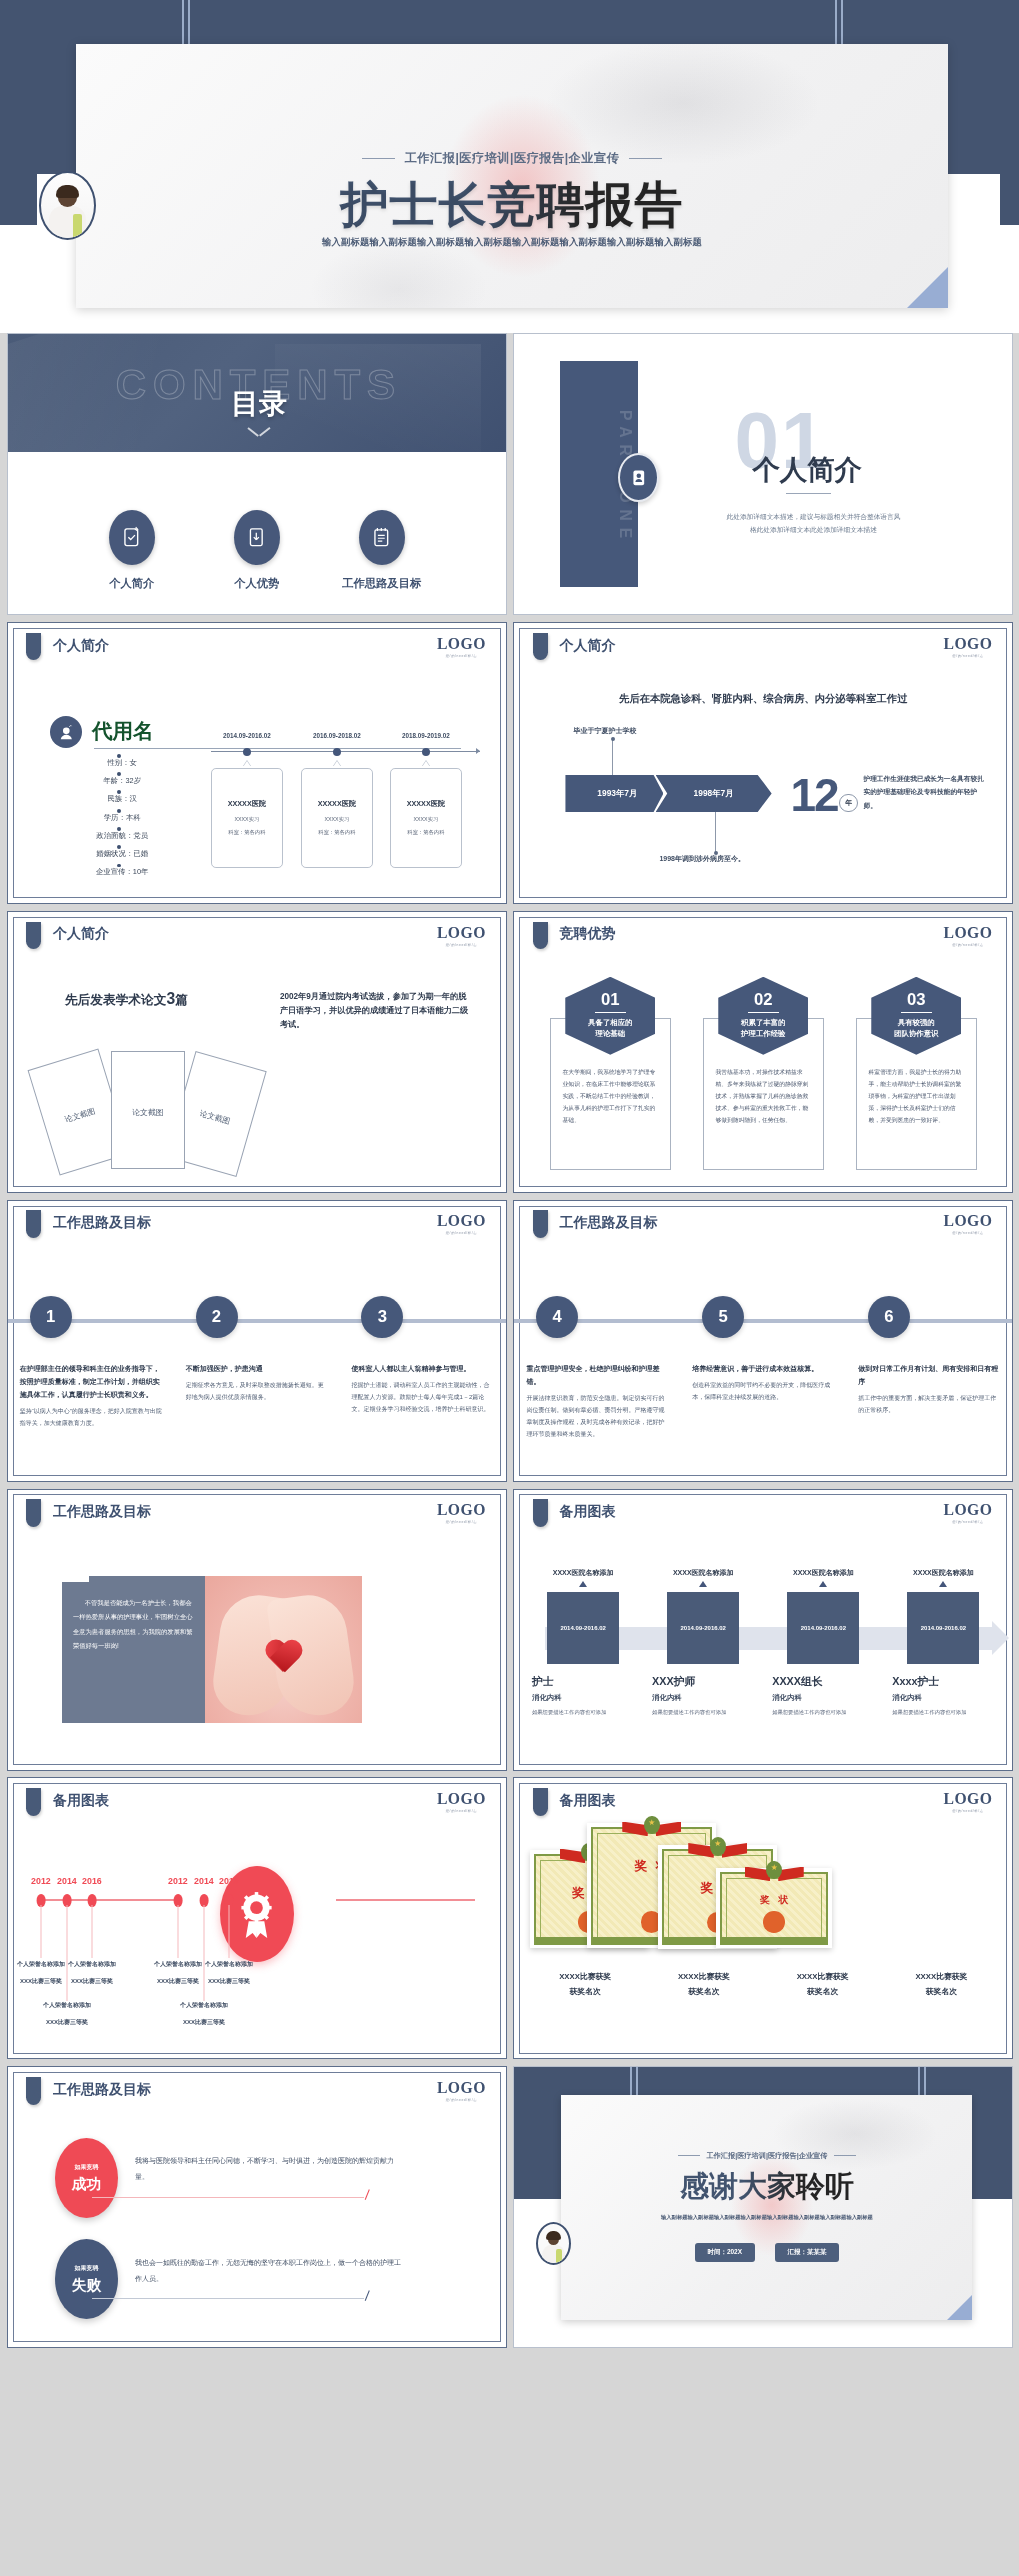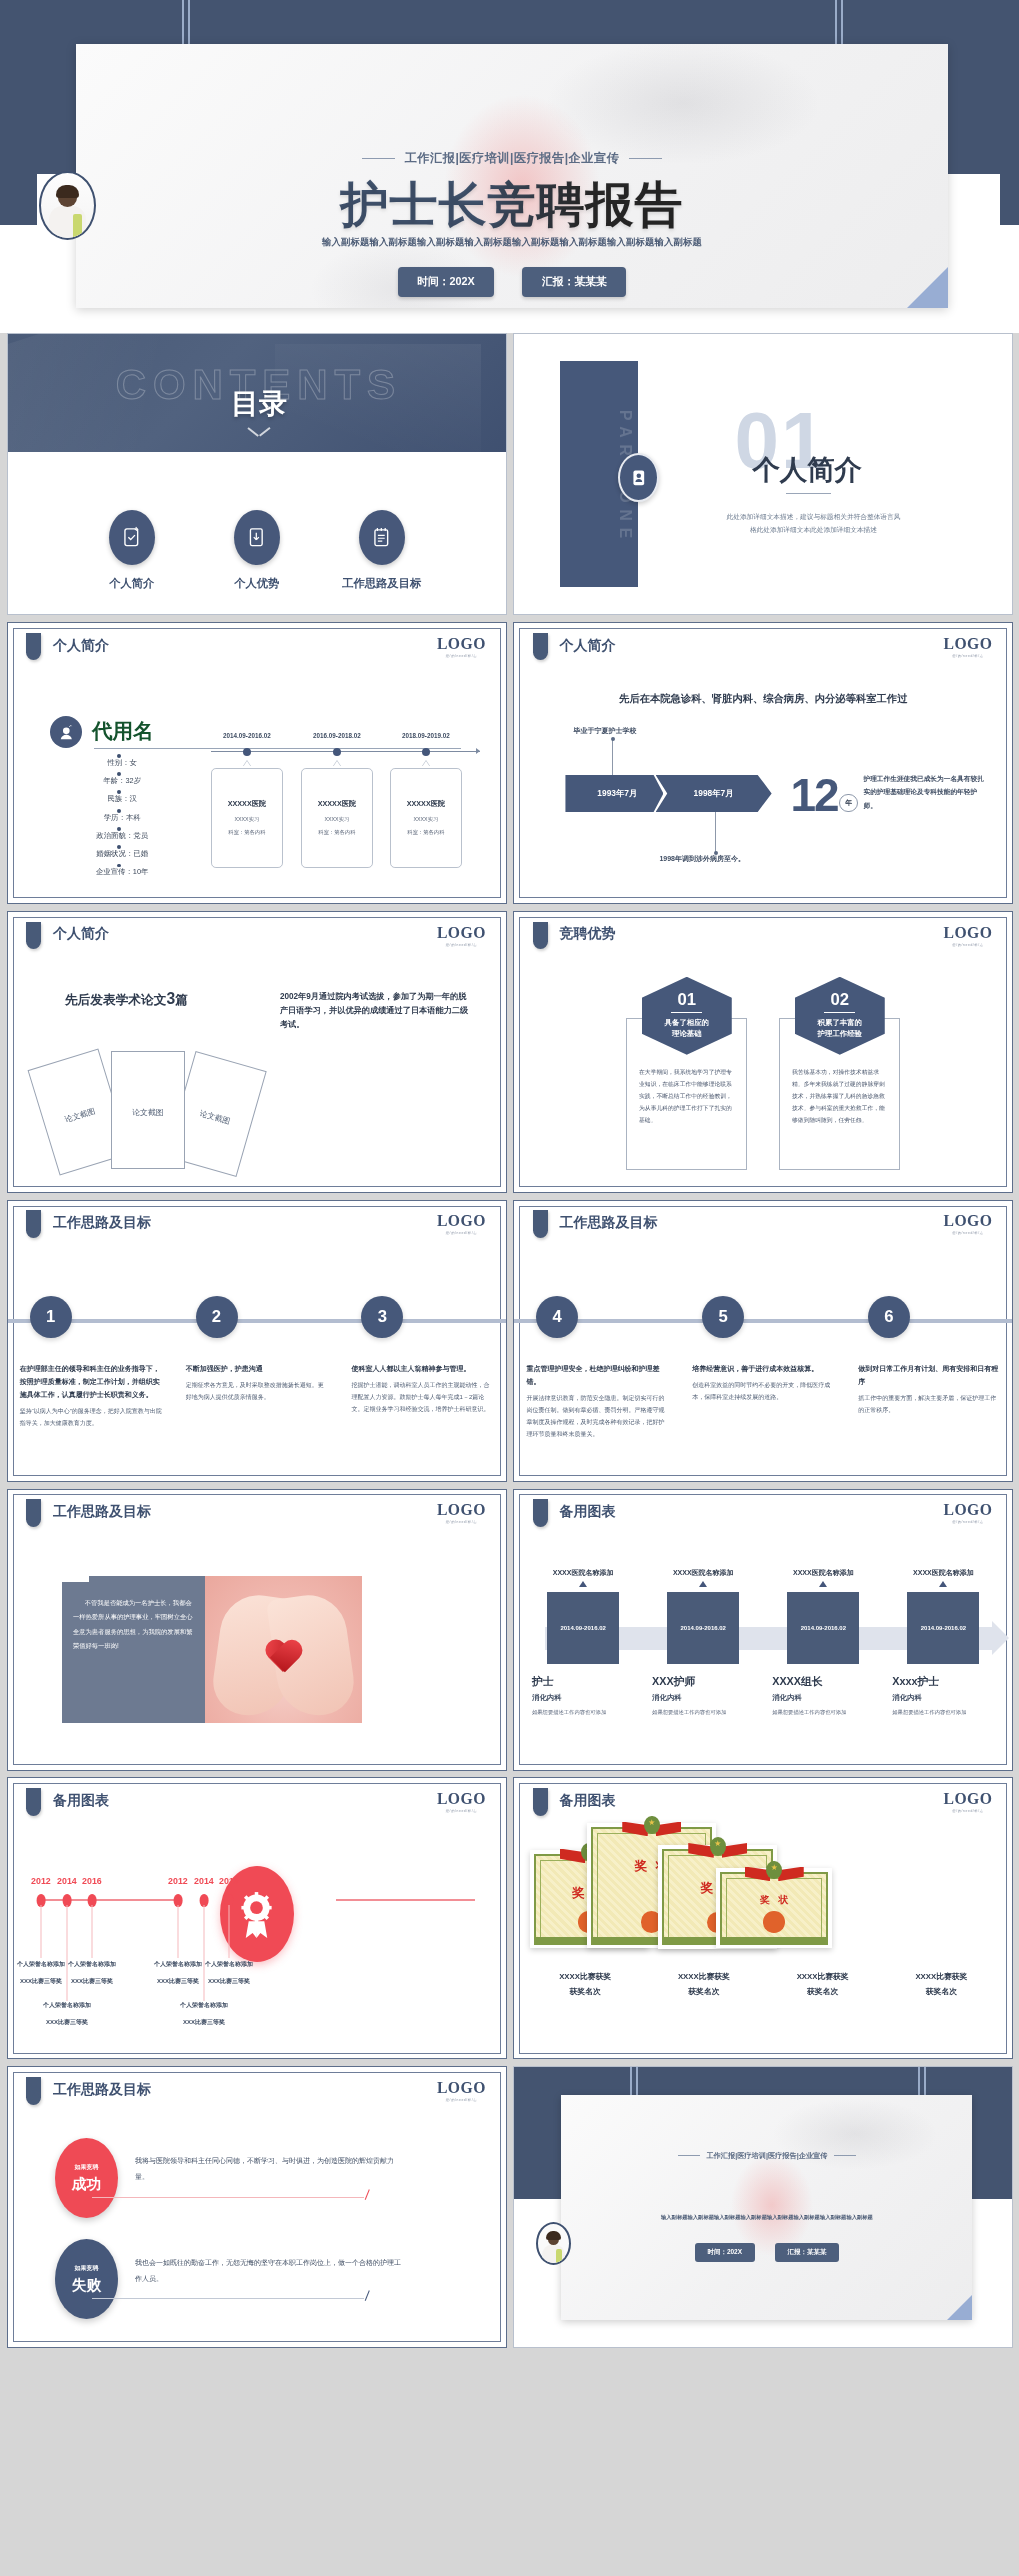--- a/index.html
+++ b/index.html
@@ -306,24 +306,20 @@
         <div class="str2"></div>
         <div class="knob"></div>
     </div>
 
     <div class="cover-card">
       <div class="cover-kicker">
         <span class="kick-rule"></span><span>工作汇报|医疗培训|医疗报告|企业宣传</span><span class="kick-rule"></span>
       </div>
       <div class="cover-title">护士长竞聘报告</div>
       <div class="cover-sub">输入副标题输入副标题输入副标题输入副标题输入副标题输入副标题输入副标题输入副标题</div>
-      <div class="cover-pills">
-        <span class="pill">时间：202X</span>
-        <span class="pill">汇报：某某某</span>
-      </div>
       <div class="fold2"></div>
       <div class="fold"></div>
     </div>
 
     <div class="cover-avatar">
       <div class="av-body"></div>
         <div class="av-head"></div>
         <div class="av-hair"></div>
         <div class="av-book"></div>
     </div>
@@ -551,20 +547,30 @@
               </div>
           </div>
           <div class="hexcol">
             <div class="hex">
               <div class="n">02</div>
               <div class="nr"></div>
               <div class="lb"><span>积累了丰富的</span><br><span>护理工作经验</span></div>
             </div>
             <div class="hexbody">
                 <p>我苦练基本功，对操作技术精益求精。多年来我练就了过硬的静脉穿刺技术，并熟练掌握了儿科的急诊急救技术。参与科室的重大抢救工作，能够做到随叫随到，任劳任怨。</p>
+              </div>
+          </div>
+          <div class="hexcol">
+            <div class="hex">
+              <div class="n">03</div>
+              <div class="nr"></div>
+              <div class="lb"><span>具有较强的</span><br><span>团队协作意识</span></div>
+            </div>
+            <div class="hexbody">
+                <p>科室管理方面，我是护士长的得力助手，能主动帮助护士长协调科室的繁琐事物，为科室的护理工作出谋划策，深得护士长及科室护士们的信赖，并受到医患的一致好评。</p>
               </div>
           </div>
         </div>
       </div>
     </div>
 
     <div class="row">
 
       <div class="slide inner">
         <div class="slide-pad"></div>
@@ -898,20 +904,21 @@
         <div class="hang" style="left:404px; top:0;">
           <div class="str" style="height:39px"></div>
             <div class="str2" style="height:39px"></div>
           <div class="knob" style="top:33px; width:13.7px; height:16.7px; left:-2.9px;"></div>
         </div>
 
         <div class="th-card">
           <div class="th-kicker">
             <span class="r"></span><span>工作汇报|医疗培训|医疗报告|企业宣传</span><span class="r"></span>
           </div>
+          <div class="th-title">感谢大家聆听</div>
           <div class="th-sub">输入副标题输入副标题输入副标题输入副标题输入副标题输入副标题输入副标题输入副标题</div>
           <div class="th-pills">
             <span class="th-pill">时间：202X</span>
             <span class="th-pill">汇报：某某某</span>
           </div>
           <div class="fold2" style="border-right-width:25.5px; border-top-width:25.5px;"></div>
           <div class="fold" style="border-left-width:25.5px; border-bottom-width:25.5px;"></div>
         </div>
 
         <div class="th-avatar">

